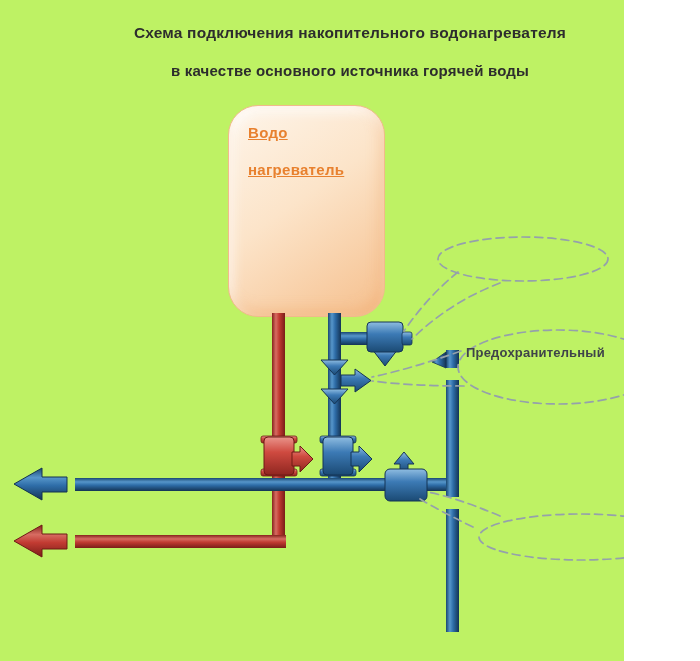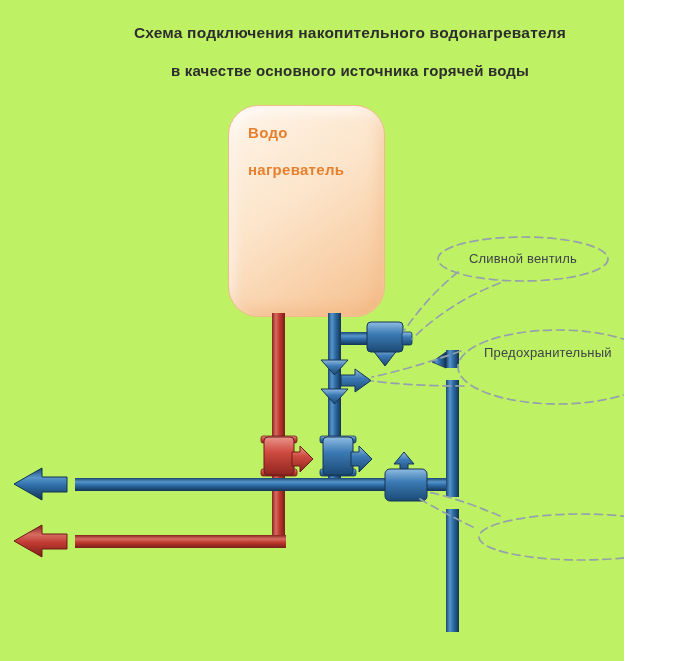--- a/index.html
+++ b/index.html
@@ -14,30 +14,30 @@
   .title-line.l1{top:24px;}
   .title-line.l2{top:62px;font-size:15px;}
   .heater{
     position:absolute;left:228px;top:105px;width:155px;height:210px;
     border-radius:30px;
     background:linear-gradient(145deg,#fef5ea 0%,#fce4c9 45%,#f7c99d 85%,#f5c08f 100%);
     border:1px solid #f1ba8b;
     box-shadow:inset -4px -6px 14px rgba(238,160,95,.35), inset 4px 6px 12px rgba(255,255,255,.8);
   }
   .heater-label{
-    position:absolute;left:19px;font-weight:bold;font-size:15px;color:#e8812f;letter-spacing:.3px;
+    position:absolute;left:19px;font-weight:bold;font-size:15px;color:#e8812f;letter-spacing:.3px;text-decoration:underline;
   }
   .heater-label.h1{top:18px;}
   .heater-label.h2{top:55px;text-align:center;}
   .svg-layer{position:absolute;left:0;top:0;}
   .callout-label{
     position:absolute;font-size:13px;color:#3f4449;line-height:21px;letter-spacing:.2px;
   }
   .c1{left:443px;top:248px;width:160px;text-align:center;}
-  .c2{left:484px;top:342px;width:170px;text-align:left;}
+  .c2{left:466px;top:342px;width:170px;text-align:left;font-weight:bold;}
   .c3{left:480px;top:526px;width:200px;text-align:center;}
 </style>
 </head>
 <body>
 
 <div class="canvas">
 
   <div class="title-line l1">Схема подключения накопительного водонагревателя</div>
   <div class="title-line l2">в качестве основного источника горячей воды</div>
 
@@ -144,18 +144,17 @@
         <path d="M464,386 Q412,386 372,381"></path>
       </g>
       <g>
         <ellipse cx="581" cy="537" rx="102" ry="23"></ellipse>
         <path d="M500,516 Q455,497 427,492"></path>
         <path d="M473,527 Q440,511 420,499"></path>
       </g>
     </g>
   </svg>
 
-  <div class="callout-label c1">Сливной вентиль</div>
   <div class="callout-label c2">
     <div>Предохранительный</div>
   </div>
 
 </div>
 
 </body></html>

